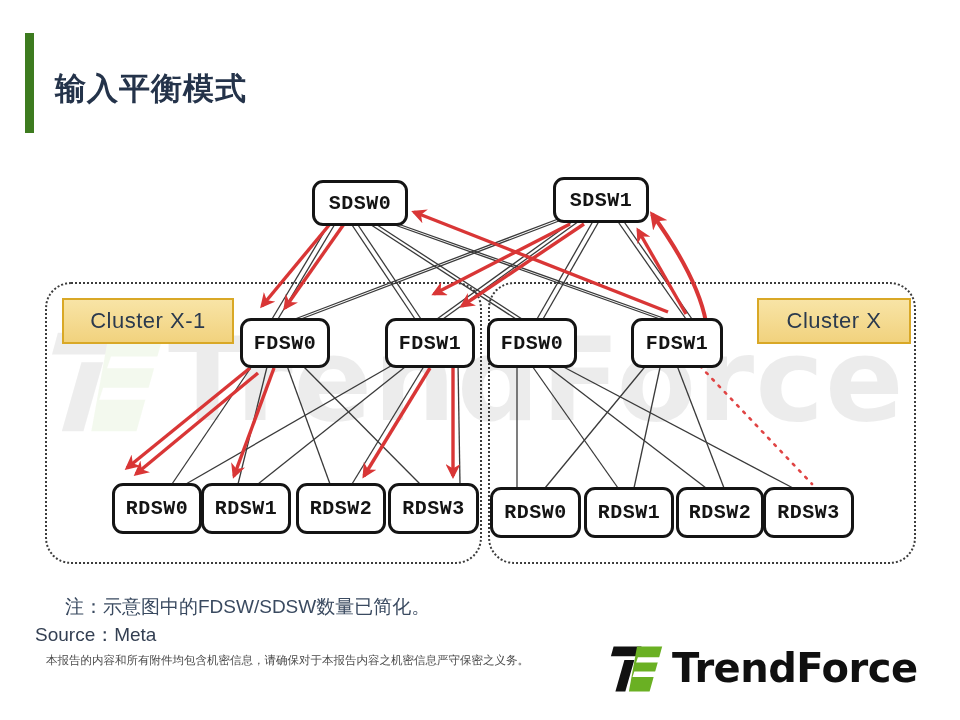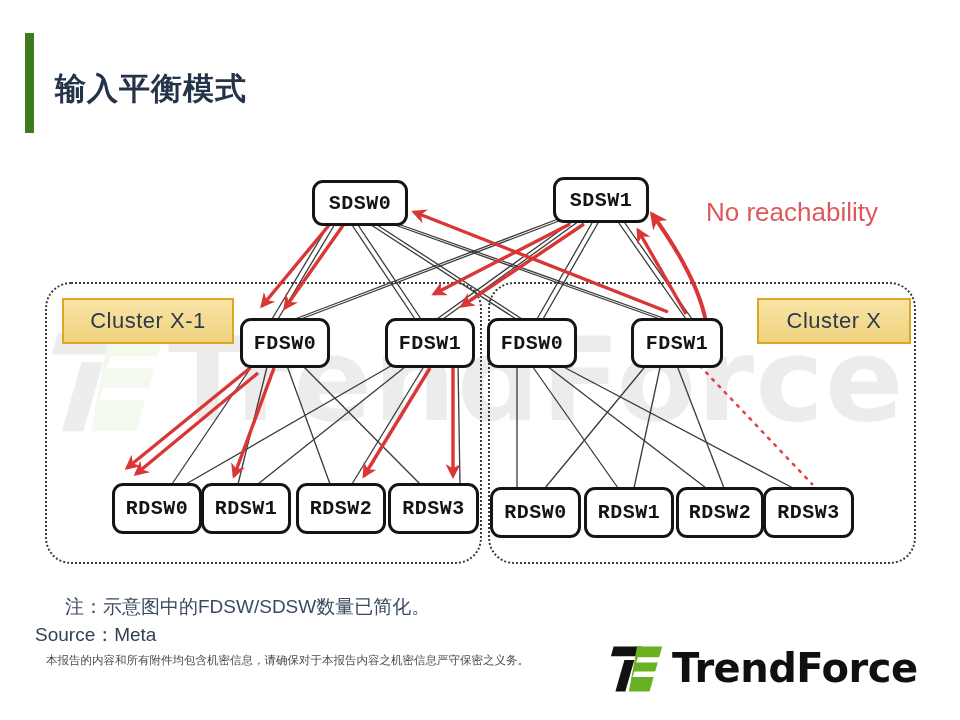--- a/index.html
+++ b/index.html
@@ -157,21 +157,20 @@
 <div class="node" style="left:201px;top:483px;width:84px;height:45px;">RDSW1</div>
 <div class="node" style="left:296px;top:483px;width:84px;height:45px;">RDSW2</div>
 <div class="node" style="left:388px;top:483px;width:85px;height:45px;">RDSW3</div>
 
 <div class="node" style="left:490px;top:487px;width:85px;height:45px;">RDSW0</div>
 <div class="node" style="left:584px;top:487px;width:84px;height:45px;">RDSW1</div>
 <div class="node" style="left:676px;top:487px;width:82px;height:45px;">RDSW2</div>
 <div class="node" style="left:763px;top:487px;width:85px;height:45px;">RDSW3</div>
 
 <div class="annotation">
-  <div>No reachability</div>
 </div>
 
 <div class="note-text">注：示意图中的FDSW/SDSW数量已简化。</div>
 <div class="source-text">Source：Meta</div>
 <div class="disclaimer">
   <div>本报告的内容和所有附件均包含机密信息，请确保对于本报告内容之机密信息严守保密之义务。</div>
 </div>
 
 <div class="footer-logo">
   <svg width="54" height="54" viewBox="0 0 60 60">

